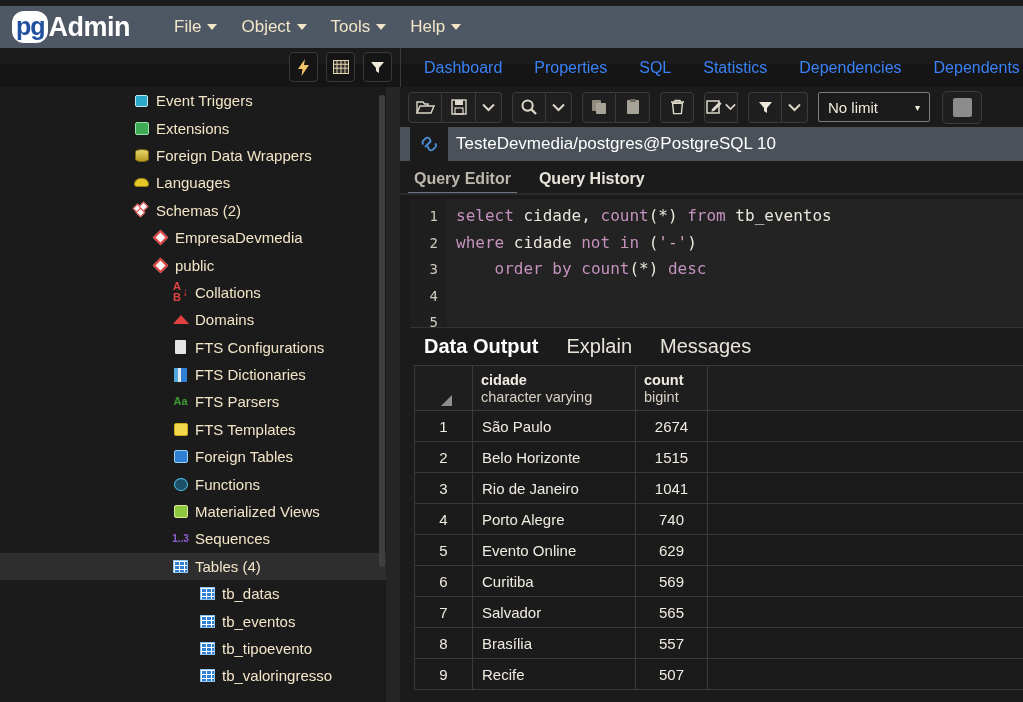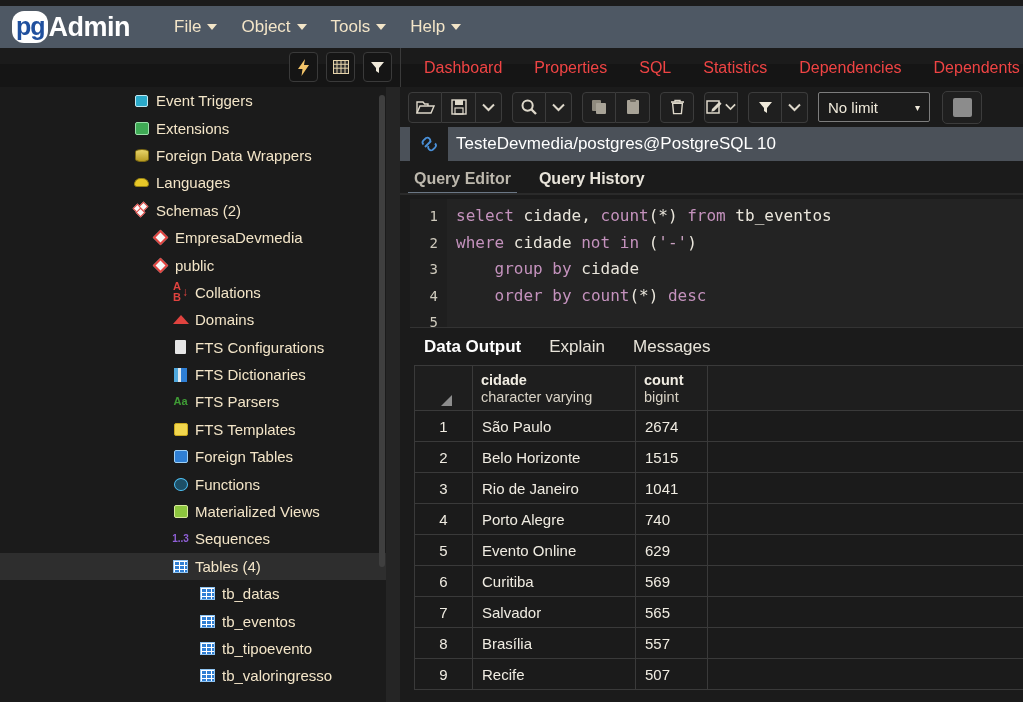--- a/index.html
+++ b/index.html
@@ -46,21 +46,21 @@
     display: flex; align-items: flex-end;
   }
   .browser-label { color: #e8e4da; font-size: 16px; margin-left: 12px; }
   .sb-buttons { position: absolute; left: 289px; top: 52px; display: flex; gap: 8px; }
   .sb-btn {
     width: 29px; height: 30px; border: 1px solid #3a3a3a; border-radius: 4px;
     background: #151515; display: flex; align-items: center; justify-content: center;
   }
   .vsep { position: absolute; left: 400px; top: 48px; width: 1px; height: 39px; background: #3a3a3a; }
   .obj-tabs { position: absolute; left: 408px; top: 48px; height: 39px; display: flex; align-items: center; }
-  .obj-tab { color: #ef4444; font-size: 16px; padding: 0 16px; white-space: nowrap; }
+  .obj-tab { color: #3b82f6; font-size: 16px; padding: 0 16px; white-space: nowrap; }
 
   
   .tree {
     position: absolute; left: 0; top: 87px; width: 386px; height: 615px;
     background: #1b1b1b; overflow: hidden;
   }
   .tnode {
     position: relative; height: 27.4px; display: flex; align-items: center;
     font-size: 15px; color: #f3e5c8; white-space: nowrap;
   }
@@ -154,33 +154,33 @@
   .gutter { width: 37px; background: #1f1f1f; padding-top: 4px; }
   .gutter div { color: #cfcabd; font-size: 14px; text-align: right; padding-right: 9px; height: 26.5px; line-height: 26.5px;
     font-family: "DejaVu Sans Mono", monospace; }
   .code { flex: 1; padding-top: 4px; padding-left: 9px; }
   .code div { height: 26.5px; line-height: 26.5px; font-size: 16px; font-family: "DejaVu Sans Mono", monospace; white-space: pre; color: #eae6dc; }
   .kw { color: #c492bd; }
   .str { color: #c8a0c0; }
 
   .out-tabs { position: absolute; left: 10px; top: 240px; width: 613px; height: 38px;
     background: #1b1b1b; display: flex; align-items: center; border-top: 1px solid #333; }
-  .out-tab { font-size: 17px; color: #e8e4da; padding: 0 14px; }
+  .out-tab { font-size: 20px; color: #e8e4da; padding: 0 14px; }
   .out-tab.active { font-weight: bold; color: #ffffff; }
 
   .grid { position: absolute; left: 14px; top: 278px; width: 609px; height: 337px; background: #1b1b1b; overflow: hidden; }
   .grid table { border-collapse: collapse; width: 609px; table-layout: fixed; }
   .grid th, .grid td { border: 1px solid #3a3a3a; }
   .grid thead th { height: 45px; background: #1e1e1e; vertical-align: top; padding: 6px 8px 0 8px; text-align: left; }
   .hcol-name { color: #f0ece2; font-size: 14.5px; font-weight: bold; display: block; line-height: 17px; }
   .hcol-type { color: #d8d2c5; font-size: 14.5px; font-weight: normal; display: block; line-height: 17px; }
   .grid td { height: 31px; font-size: 15px; color: #f0ece2; padding: 0 9px; background: #1b1b1b; }
   .c-rownum { width: 58px; text-align: center; color: #f0ece2; }
   .c-cidade { width: 163px; text-align: left; }
-  .c-count { width: 72px; text-align: left; }
+  .c-count { width: 72px; text-align: center; }
   .c-pad { width: 316px; }
   .corner-tri { position: absolute; left: 41px; top: 308px; width: 0; height: 0;
     border-left: 11px solid transparent; border-bottom: 11px solid #8d8d8d; }
 </style>
 </head>
 <body>
 
 <div id="app">
 
   <div class="menubar">
@@ -523,21 +523,20 @@
       <div class="gutter" id="gutter">
           <div>1</div>
           <div>2</div>
           <div>3</div>
           <div>4</div>
           <div>5</div>
         </div>
       <div class="code" id="code">
           <div><span class="kw">select</span><span> cidade, </span><span class="kw">count</span><span>(*) </span><span class="kw">from</span><span> tb_eventos</span></div>
           <div><span class="kw">where</span><span> cidade </span><span class="kw">not</span><span> </span><span class="kw">in</span><span> (</span><span class="str">'-'</span><span>)</span></div>
-          <div><span>    </span><span class="kw">group</span><span> </span><span class="kw">by</span><span> cidade</span></div>
           <div><span>    </span><span class="kw">order</span><span> </span><span class="kw">by</span><span> </span><span class="kw">count</span><span>(*) </span><span class="kw">desc</span></div>
           <div>&nbsp;</div>
         </div>
     </div>
 
     <div class="out-tabs">
       <div class="out-tab active">Data Output</div>
       <div class="out-tab">Explain</div>
       <div class="out-tab">Messages</div>
     </div>

